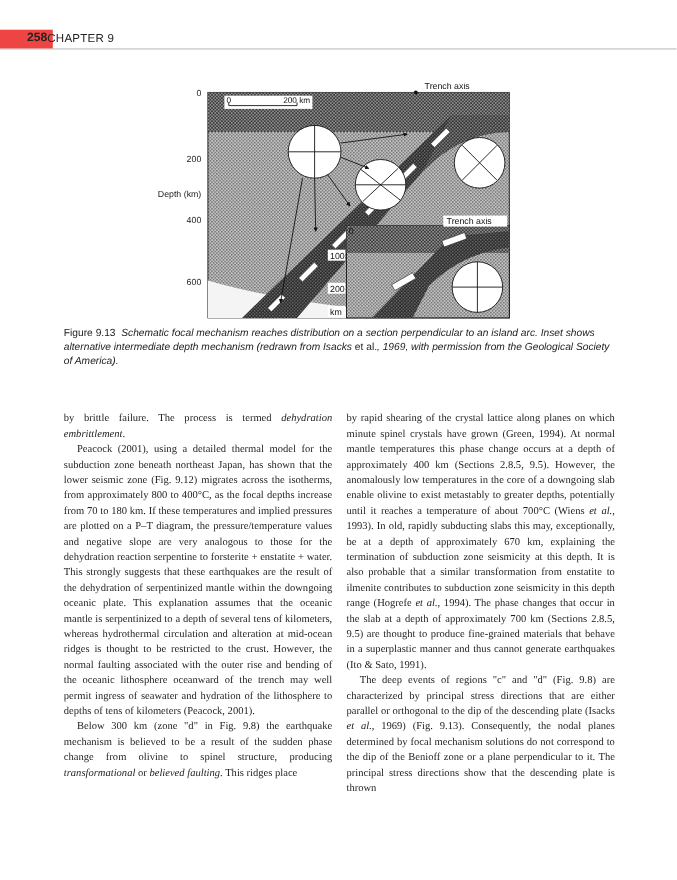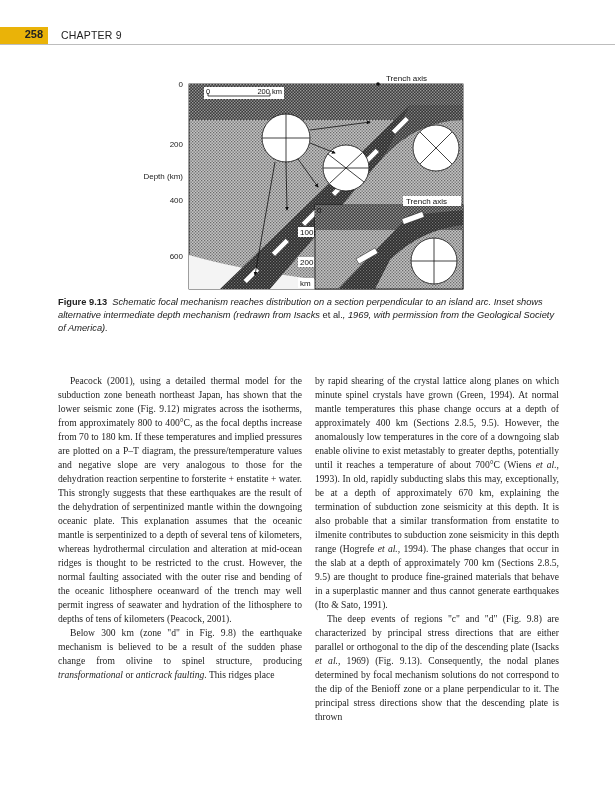--- a/index.html
+++ b/index.html
@@ -1,25 +1,25 @@
 <!DOCTYPE html>
 <html><head>
 <meta charset="utf-8">
 <style>
   html, body { margin: 0; padding: 0; background: #ffffff; }
   body { width: 615px; height: 800px; position: relative; overflow: hidden; font-family: "Liberation Serif", serif; color: #1a1a1a; }
   .header { position: absolute; top: 27px; left: 0; width: 615px; height: 17px; border-bottom: 1px solid #bdbdbd; }
-  .page-num-box { position: absolute; left: 0; top: 0; width: 48px; height: 17px; background: #eab308; }
+  .page-num-box { position: absolute; left: 0; top: 0; width: 48px; height: 17px; background: #ef4444; }
   .page-num { position: absolute; right: 5px; top: 1px; font-family: "Liberation Sans", sans-serif; font-weight: bold; font-size: 11px; color: #222; }
-  .chapter { position: absolute; left: 61px; top: 2px; font-family: "Liberation Sans", sans-serif; font-size: 10.5px; color: #222; letter-spacing: 0.2px; }
+  .chapter { position: absolute; left: 43px; top: 2px; font-family: "Liberation Sans", sans-serif; font-size: 10.5px; color: #222; letter-spacing: 0.2px; }
 
   .figure { position: absolute; left: 120px; top: 75px; width: 360px; height: 220px; }
 
   .caption { position: absolute; left: 58px; top: 296px; width: 505px; font-family: "Liberation Sans", sans-serif; font-size: 9.3px; line-height: 13px; color: #222; font-style: italic; }
-  .caption b { font-style: normal; font-weight: bold; }
+  .caption b { font-style: normal; font-weight: normal; }
   .caption .upright { font-style: normal; }
 
   .col { position: absolute; top: 374px; width: 244px; font-size: 9.6px; line-height: 14px; text-align: justify; color: #1d1d1d; }
   .col.left { left: 58px; }
   .col.right { left: 315px; }
   .col p { margin: 0; }
   .col p.indent { text-indent: 12px; }
   .col i { font-style: italic; }
 </style>
 </head>
@@ -134,20 +134,21 @@
     <rect x="236" y="178" width="22" height="6" fill="#fff" stroke="#222" stroke-width="0.5" transform="rotate(-30 247 181)"></rect>
   </svg>
 </div>
 
 <div class="caption">
   <b>Figure 9.13</b>&nbsp;
   <span>Schematic focal mechanism reaches distribution on a section perpendicular to an island arc. Inset shows alternative intermediate depth mechanism (redrawn from Isacks </span><span class="upright">et al.</span><span>, 1969, with permission from the Geological Society of America).</span>
 </div>
 
 <div class="col left">
+  <p><span>by brittle failure. The process is termed </span><i>dehydration embrittlement</i><span>.</span></p>
   <p class="indent">Peacock (2001), using a detailed thermal model for the subduction zone beneath northeast Japan, has shown that the lower seismic zone (Fig. 9.12) migrates across the isotherms, from approximately 800 to 400°C, as the focal depths increase from 70 to 180 km. If these temperatures and implied pressures are plotted on a P–T diagram, the pressure/temperature values and negative slope are very analogous to those for the dehydration reaction serpentine to forsterite + enstatite + water. This strongly suggests that these earthquakes are the result of the dehydration of serpentinized mantle within the downgoing oceanic plate. This explanation assumes that the oceanic mantle is serpentinized to a depth of several tens of kilometers, whereas hydrothermal circulation and alteration at mid-ocean ridges is thought to be restricted to the crust. However, the normal faulting associated with the outer rise and bending of the oceanic lithosphere oceanward of the trench may well permit ingress of seawater and hydration of the lithosphere to depths of tens of kilometers (Peacock, 2001).</p>
-  <p class="indent"><span>Below 300 km (zone "d" in Fig. 9.8) the earthquake mechanism is believed to be a result of the sudden phase change from olivine to spinel structure, producing </span><i>transformational</i><span> or </span><i>anticrack faulting</i><span>. This ridges place</span></p>
+  <p class="indent"><span>Below 300 km (zone "d" in Fig. 9.8) the earthquake mechanism is believed to be a result of the sudden phase change from olivine to spinel structure, producing </span><i>transformational</i><span> or </span><i>believed faulting</i><span>. This ridges place</span></p>
 </div>
 
 <div class="col right">
   <p><span>by rapid shearing of the crystal lattice along planes on which minute spinel crystals have grown (Green, 1994). At normal mantle temperatures this phase change occurs at a depth of approximately 400 km (Sections 2.8.5, 9.5). However, the anomalously low temperatures in the core of a downgoing slab enable olivine to exist metastably to greater depths, potentially until it reaches a temperature of about 700°C (Wiens </span><i>et al.</i><span>, 1993). In old, rapidly subducting slabs this may, exceptionally, be at a depth of approximately 670 km, explaining the termination of subduction zone seismicity at this depth. It is also probable that a similar transformation from enstatite to ilmenite contributes to subduction zone seismicity in this depth range (Hogrefe </span><i>et al.</i><span>, 1994). The phase changes that occur in the slab at a depth of approximately 700 km (Sections 2.8.5, 9.5) are thought to produce fine-grained materials that behave in a superplastic manner and thus cannot generate earthquakes (Ito &amp; Sato, 1991).</span></p>
   <p class="indent"><span>The deep events of regions "c" and "d" (Fig. 9.8) are characterized by principal stress directions that are either parallel or orthogonal to the dip of the descending plate (Isacks </span><i>et al.</i><span>, 1969) (Fig. 9.13). Consequently, the nodal planes determined by focal mechanism solutions do not correspond to the dip of the Benioff zone or a plane perpendicular to it. The principal stress directions show that the descending plate is thrown</span></p>
 </div>
 
 </body></html>

